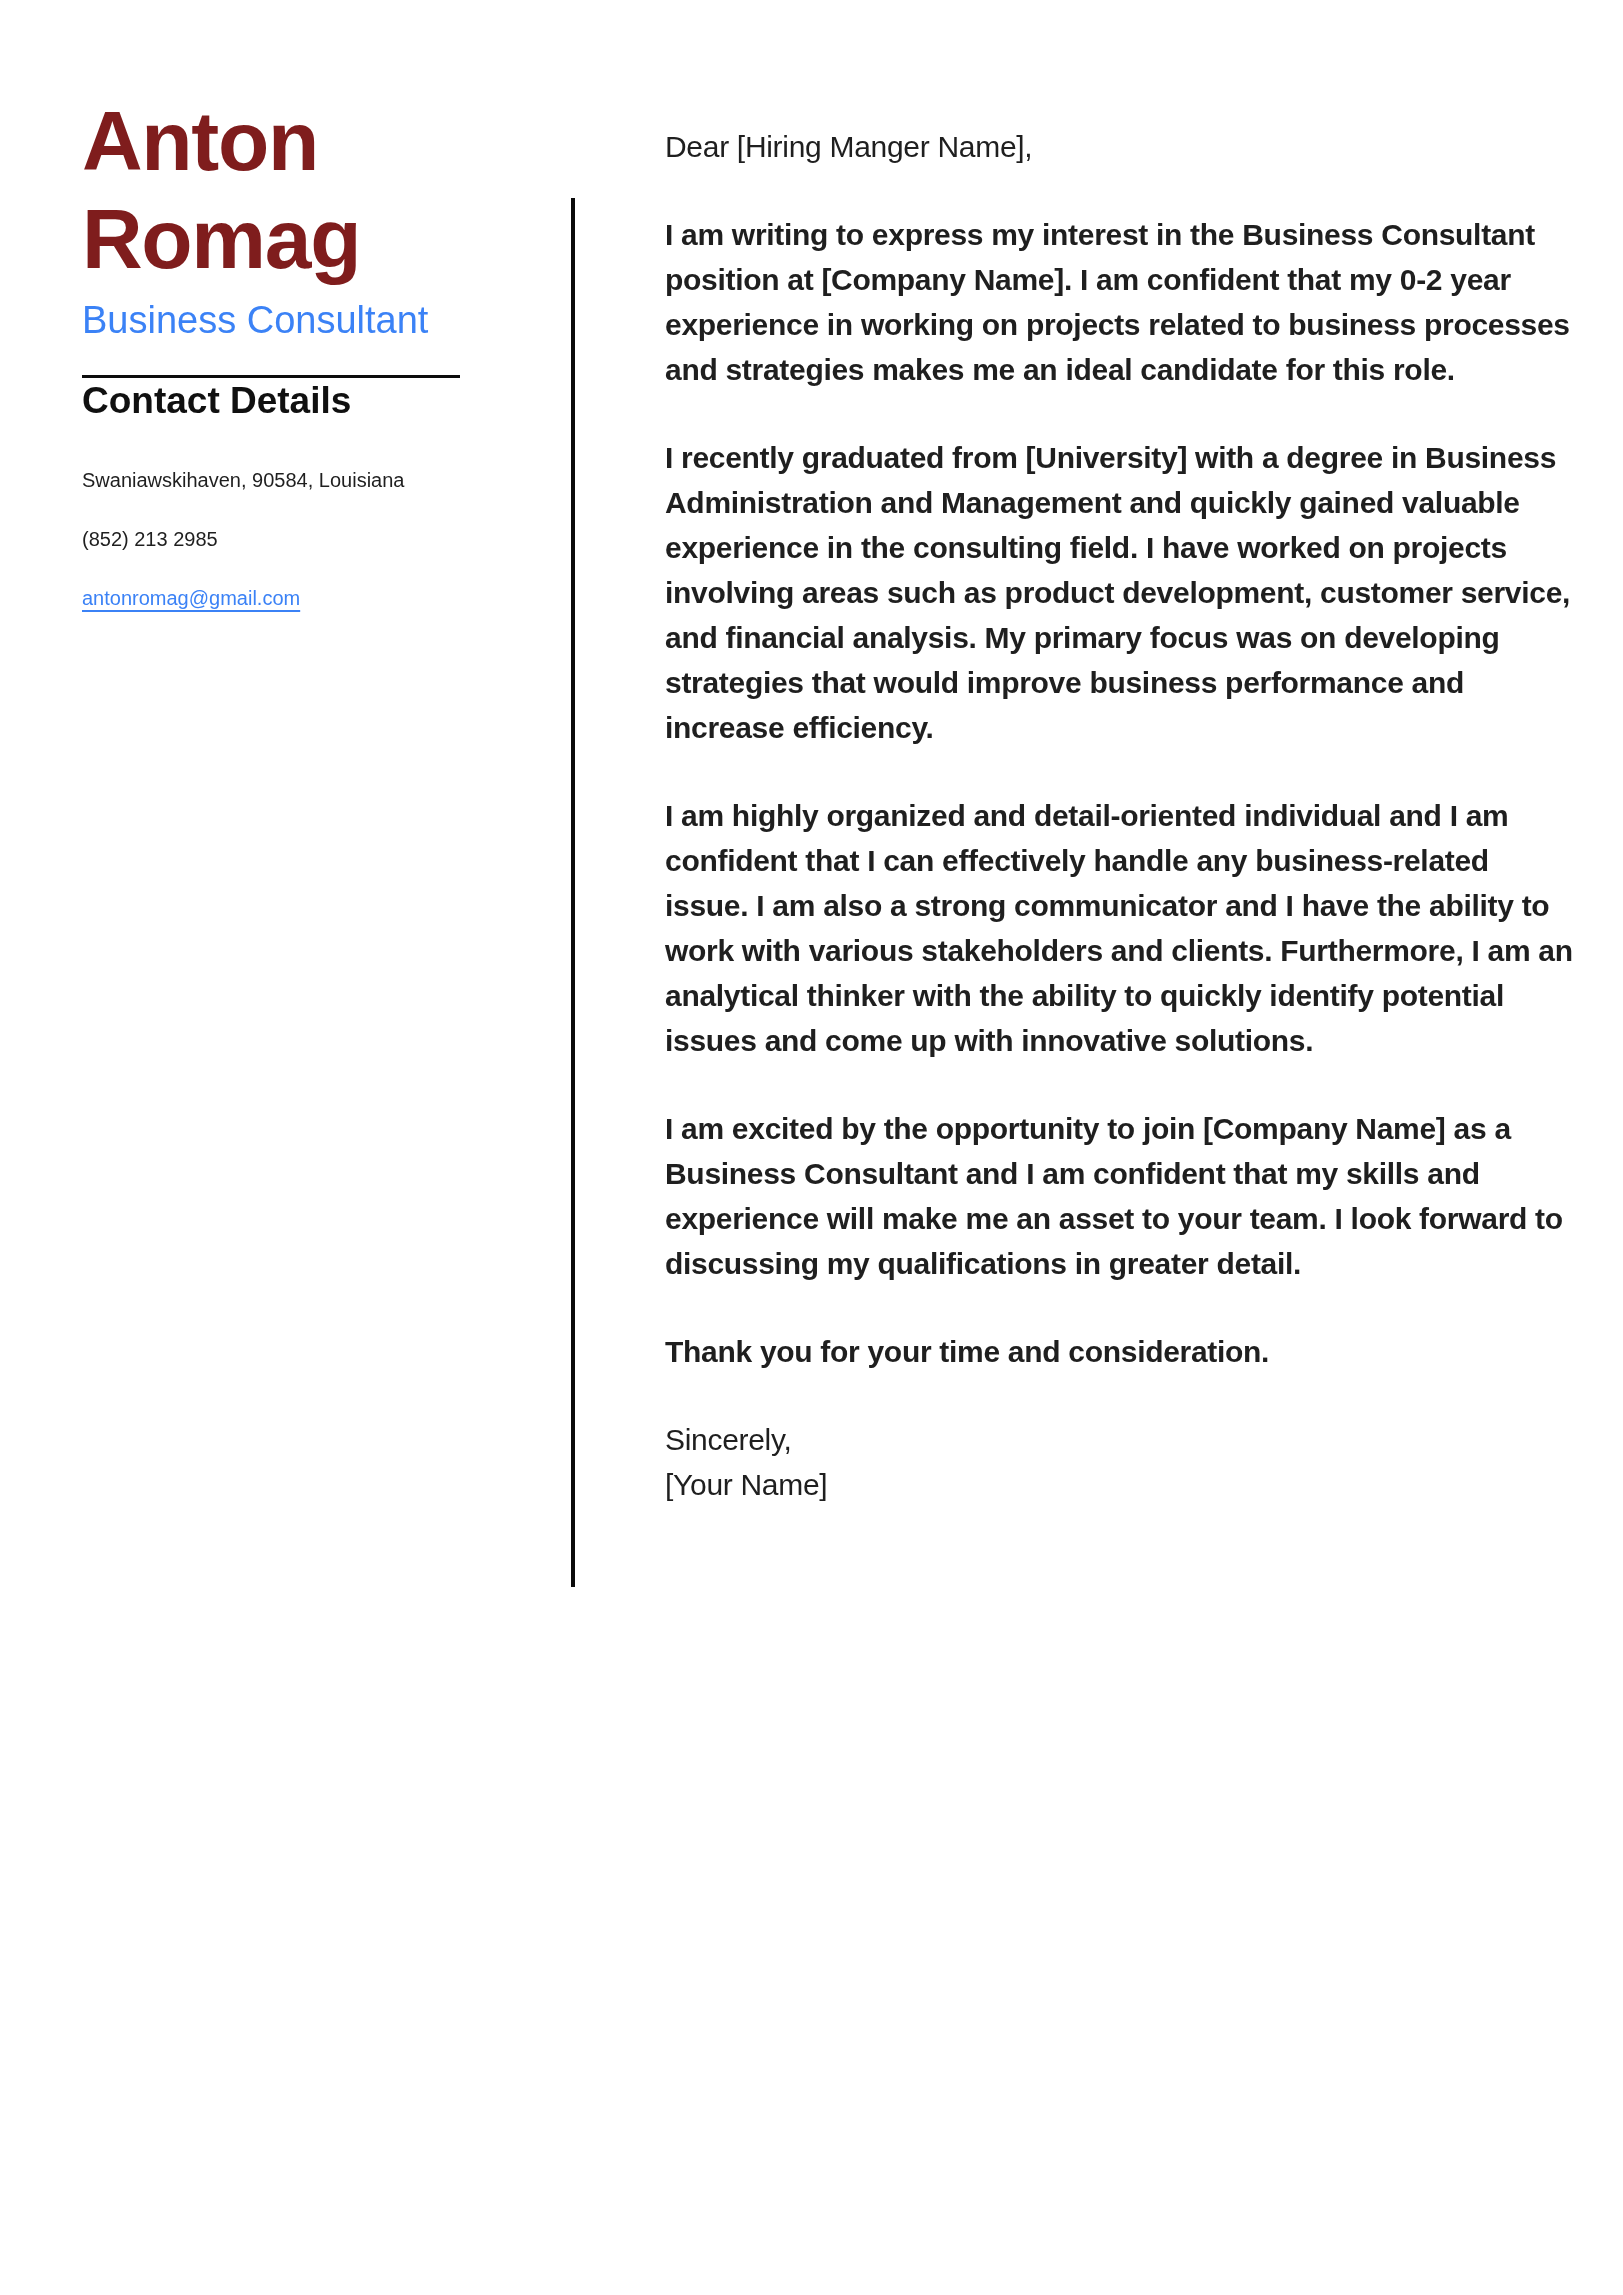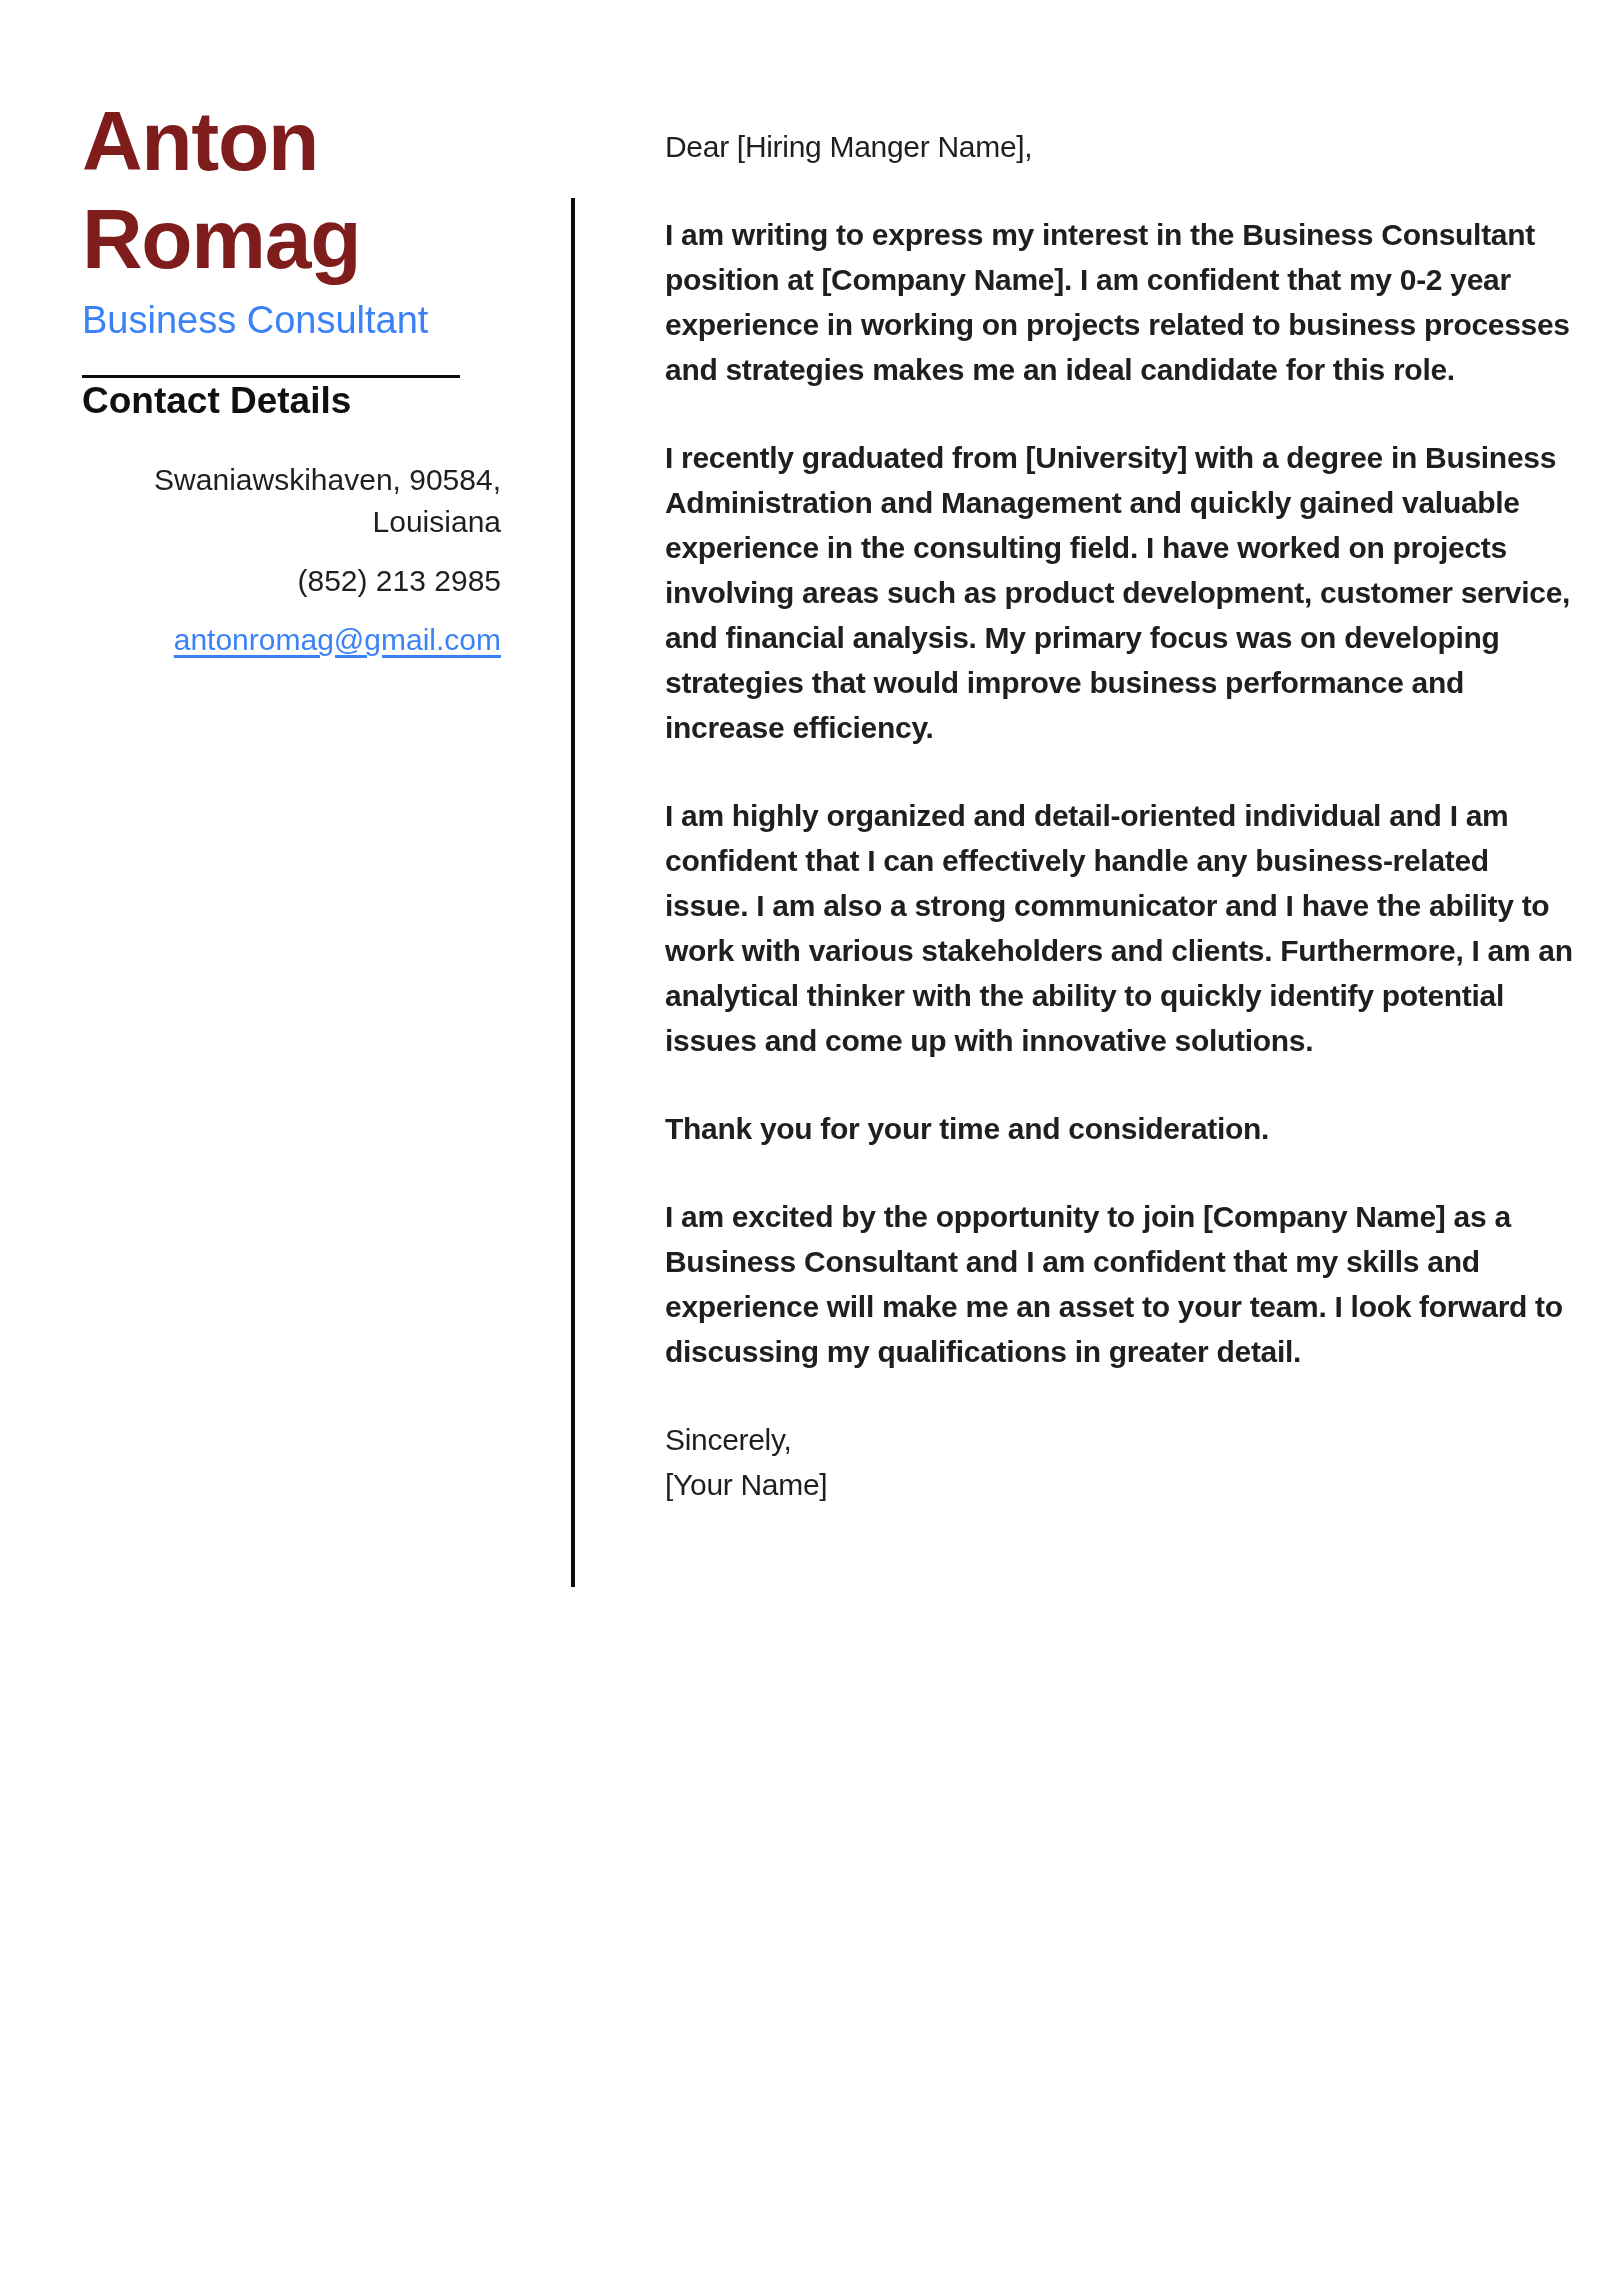--- a/index.html
+++ b/index.html
@@ -43,24 +43,23 @@
   }
   .contact-heading {
     font-size: 37px;
     line-height: 46px;
     font-weight: 700;
     color: #101010;
   }
   .contact-item {
     margin-top: 17px;
     width: 419px;
-    font-size: 30px;
+    font-size: 20px;
     line-height: 42px;
     color: #1f1f1f;
-    text-align: right;
   }
   .contact-item.first { margin-top: 35px; }
   .contact-email a {
     color: #3b82f6;
     text-decoration: underline;
     text-underline-offset: 4.6px;
   }
 
   
   .v-divider {
@@ -108,20 +107,20 @@
   </div>
 </aside>
 
 <div class="v-divider"></div>
 
 <main class="letter">
   <div class="line salutation">Dear [Hiring Manger Name],</div>
   <p>I am writing to express my interest in the Business Consultant position at [Company Name]. I am confident that my 0-2 year experience in working on projects related to business processes and strategies makes me an ideal candidate for this role.</p>
   <p>I recently graduated from [University] with a degree in Business Administration and Management and quickly gained valuable experience in the consulting field. I have worked on projects involving areas such as product development, customer service, and financial analysis. My primary focus was on developing strategies that would improve business performance and increase efficiency.</p>
   <p>I am highly organized and detail-oriented individual and I am confident that I can effectively handle any business-related issue. I am also a strong communicator and I have the ability to work with various stakeholders and clients. Furthermore, I am an analytical thinker with the ability to quickly identify potential issues and come up with innovative solutions.</p>
+  <p>I am excited by the opportunity to join [Company Name] as a Business Consultant and I am confident that my skills and experience will make me an asset to your team. I look forward to discussing my qualifications in greater detail.</p>
   <p>Thank you for your time and consideration.</p>
-  <p>I am excited by the opportunity to join [Company Name] as a Business Consultant and I am confident that my skills and experience will make me an asset to your team. I look forward to discussing my qualifications in greater detail.</p>
   <div class="closing-block">
     <span class="line">Sincerely,</span>
     <span class="line">[Your Name]</span>
   </div>
 </main>
 
 
 </body></html>

